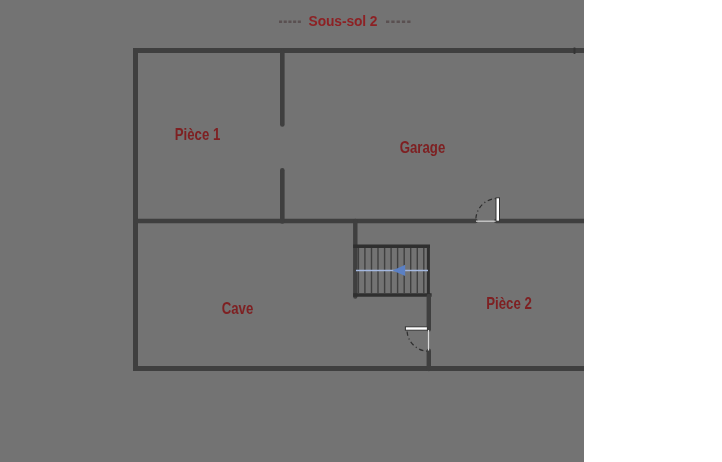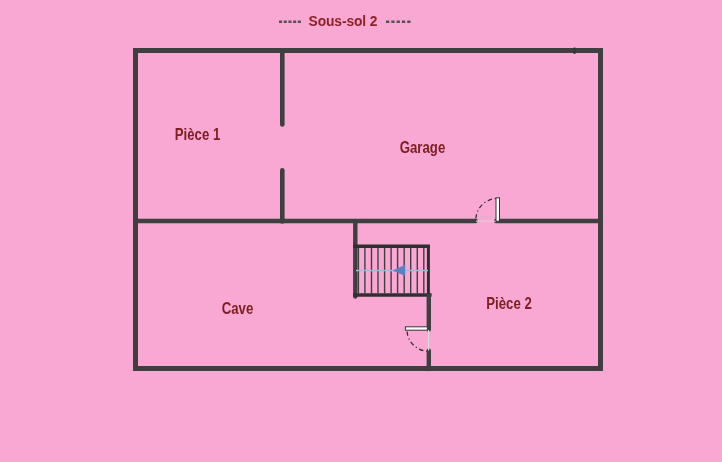--- a/index.html
+++ b/index.html
@@ -1,16 +1,16 @@
 <!DOCTYPE html>
 <html><head>
 <meta charset="utf-8">
 <style>
   html,body{margin:0;padding:0;background:#ffffff;}
-  .page{position:relative;width:722px;height:462px;background:#f9a8d4;overflow:hidden;}
+  .page{position:relative;width:584px;height:462px;background:#737373;overflow:hidden;}
   svg{position:absolute;left:0;top:0;}
   text{font-family:"Liberation Sans",sans-serif;font-weight:bold;}
 </style>
 </head>
 <body>
 <div class="page">
 <svg width="722" height="462" viewBox="0 0 722 462">
 
   <g>
         <line x1="279" y1="21.8" x2="301.5" y2="21.8" stroke="#5a5051" stroke-width="2.4" stroke-dasharray="3.1 1.6"></line>

